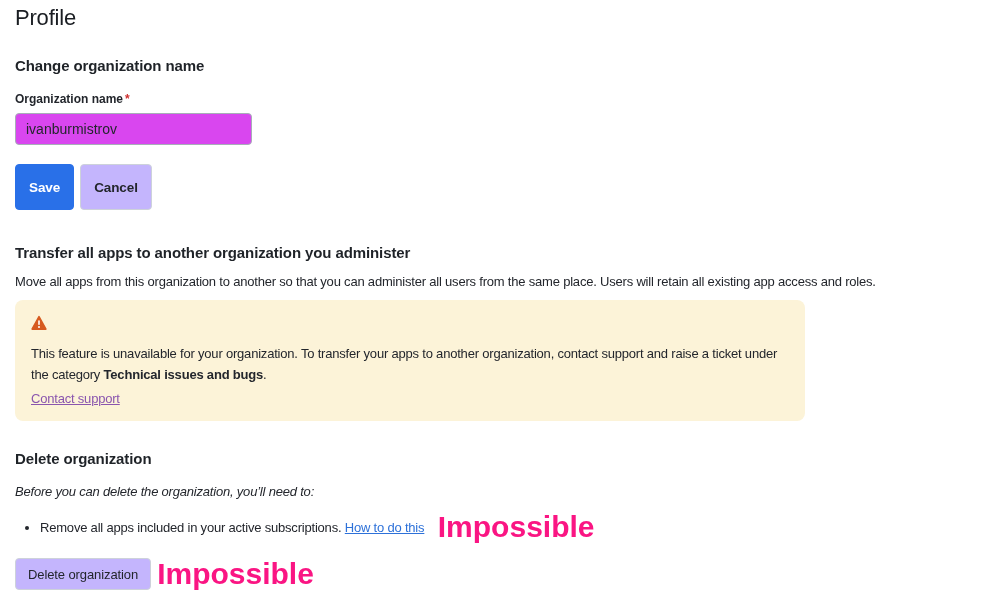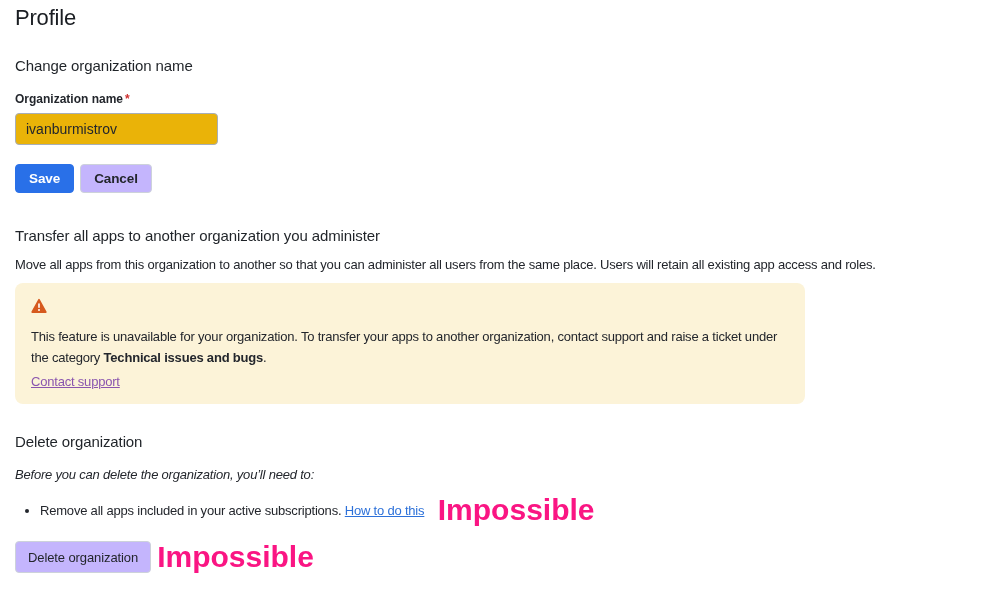--- a/index.html
+++ b/index.html
@@ -15,37 +15,37 @@
     --btn-border:#cdd2da;
   }
   *{box-sizing:border-box;}
   html,body{margin:0;padding:0;}
   body{
     width:999px;height:596px;overflow:hidden;background:#ffffff;
     font-family:"Liberation Sans", sans-serif;color:var(--text);
   }
   .page{padding:0 9px 0 15px;}
   h1{font-size:22px;line-height:28px;font-weight:400;margin:4px 0 0;color:#1a1d22;letter-spacing:-0.2px;}
-  h2{font-size:15px;line-height:19px;font-weight:400;margin:0;color:#1f2328;letter-spacing:-0.1px;}
+  h2{font-size:15px;line-height:19px;font-weight:700;margin:0;color:#1f2328;letter-spacing:-0.1px;}
   .h2-rename{margin-top:24px;}
   .h2-transfer{margin-top:33px;}
   .h2-delete{margin-top:28px;}
   .desc{font-size:13px;line-height:20px;letter-spacing:-0.2px;margin:10px 0 0;}
   .desc.intro{margin-top:14px;font-style:italic;}
   .field{margin-top:17px;}
   .field-label{display:block;font-size:12px;line-height:15px;font-weight:700;margin-bottom:6px;}
   .req{color:var(--required-red);margin-left:2px;}
   .text-input{
-    display:block;width:203px;height:32px;border:1px solid var(--border-gray);
+    display:block;width:237px;height:32px;border:1px solid var(--border-gray);
     border-radius:4px;padding:0 10px;font-size:14px;color:#23262c;
-    font-family:"Liberation Sans", sans-serif;background:#eab308;outline:none;
+    font-family:"Liberation Sans", sans-serif;background:#d946ef;outline:none;
   }
   .btn-row{margin-top:19px;display:flex;gap:6px;align-items:center;}
   .btn{
-    height:29px;padding:0 13px;border-radius:4px;font-size:13.5px;font-weight:600;
+    height:46px;padding:0 13px;border-radius:4px;font-size:13.5px;font-weight:600;
     font-family:"Liberation Sans", sans-serif;cursor:pointer;letter-spacing:-0.1px;
   }
   .btn-primary{background:var(--accent-blue);border:1px solid var(--accent-blue);color:#ffffff;}
   .btn-secondary{background:#c4b5fd;border:1px solid var(--btn-border);color:#23262c;}
   .warning-banner{
     margin-top:8px;width:790px;background:var(--warning-bg);border-radius:8px;
     padding:13px 16px 12px 16px;display:flex;gap:12px;align-items:flex-start;flex-direction:column;
   }
   .warn-icon{flex:0 0 16px;margin-top:2px;line-height:0;}
   .warn-text{margin:0;font-size:13px;line-height:21px;letter-spacing:-0.2px;}

